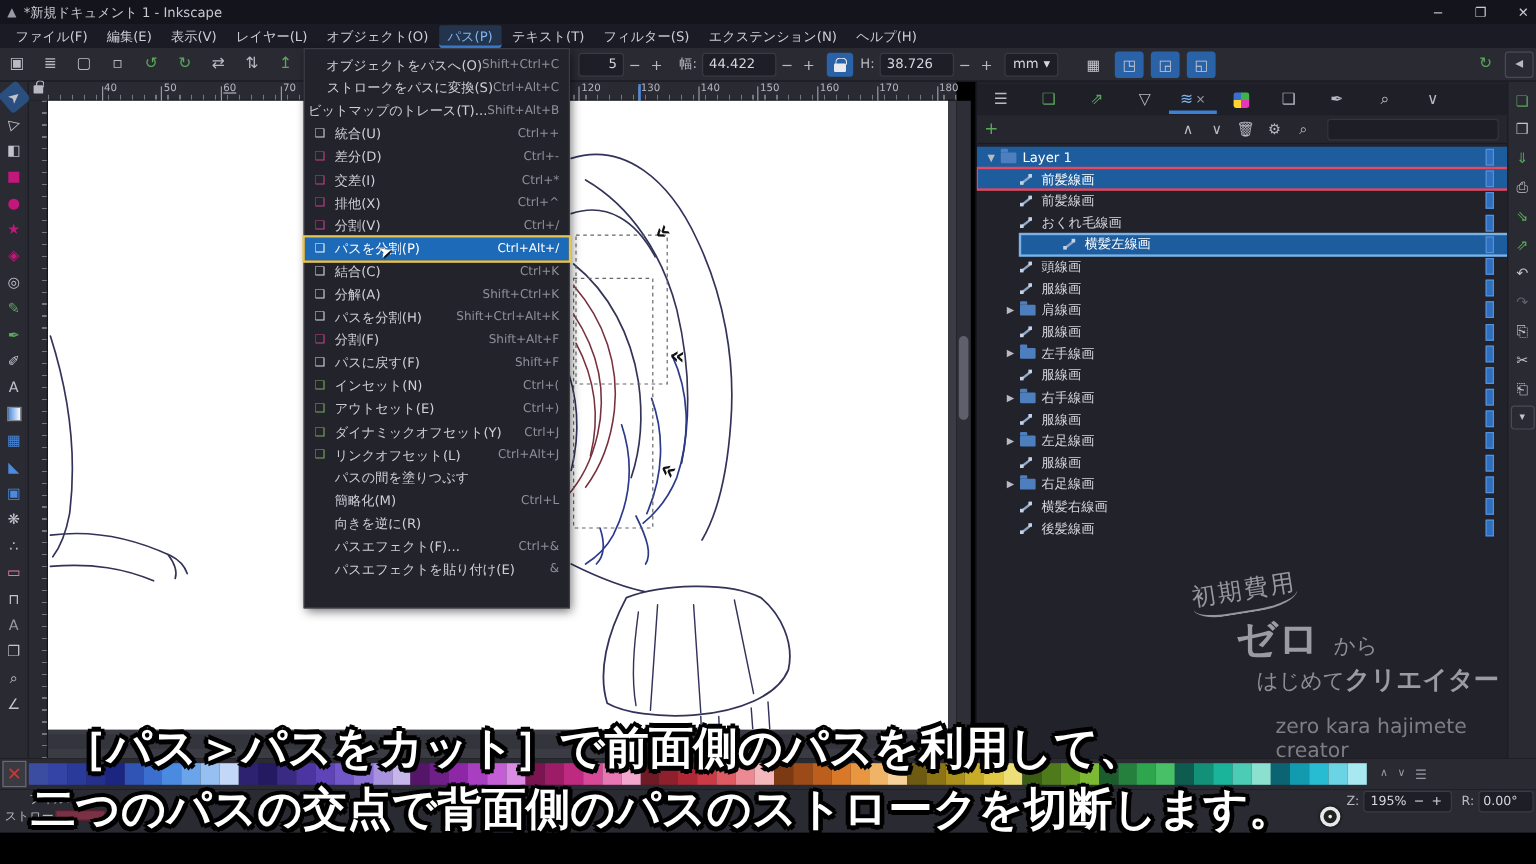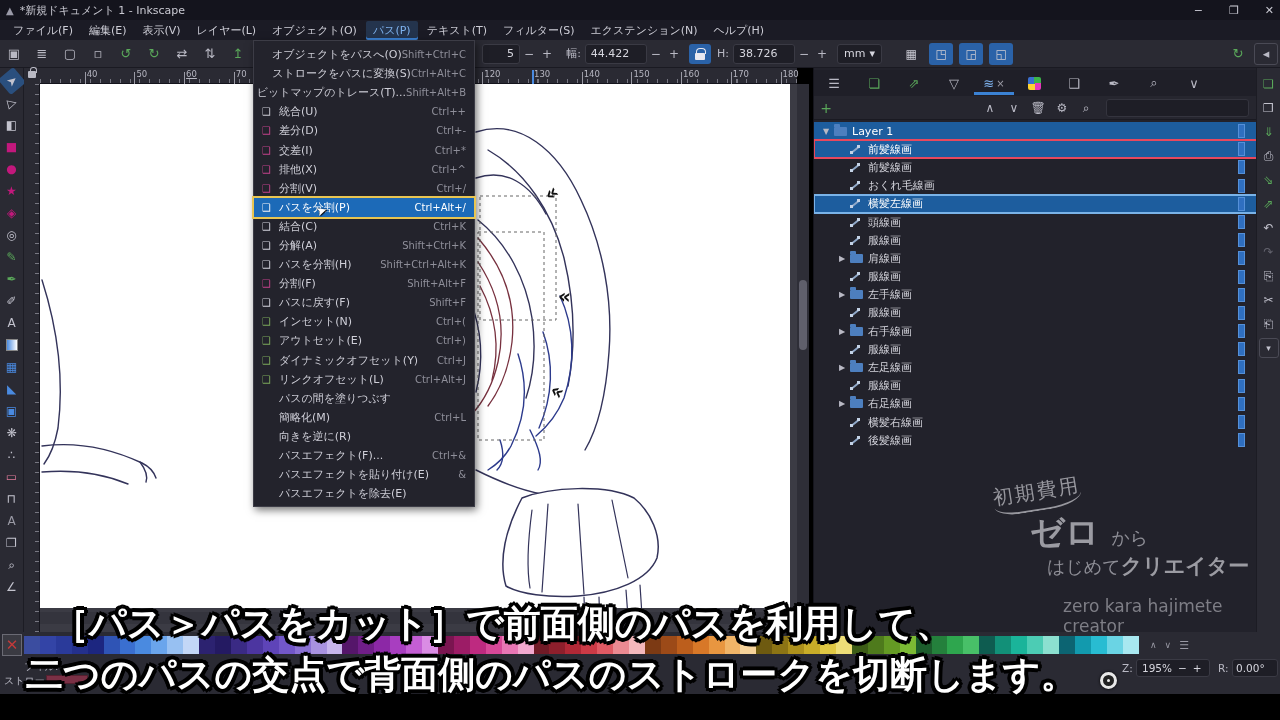--- a/index.html
+++ b/index.html
@@ -430,25 +430,20 @@
     <div class="menurow">
       <span class="ic"></span>
       <span class="lbl">パスエフェクト(F)...</span>
       <span class="sc">Ctrl+&amp;</span>
     </div>
     <div class="menurow">
       <span class="ic"></span>
       <span class="lbl">パスエフェクトを貼り付け(E)</span>
       <span class="sc">&amp;</span>
     </div>
-    <div class="menurow">
-      <span class="ic"></span>
-      <span class="lbl">パスエフェクトを除去(E)</span>
-      <span class="sc"></span>
-    </div>
   </div>
 <div id="menucursor" class="abs">➤</div>
 
 <div id="dock" class="abs">
   <div id="docktabs">
       <span class="dtab">
         <span>☰</span>
       </span>
       <span class="dtab">
         <span style="color: rgb(90, 168, 90);">❏</span>
@@ -506,21 +501,21 @@
         <span class="pathic"></span>
         <span>前髪線画</span>
         <span class="blk"></span>
       </div>
       <div class="lrow" style="padding-left: 22px;">
         <span class="exp"></span>
         <span class="pathic"></span>
         <span>おくれ毛線画</span>
         <span class="blk"></span>
       </div>
-      <div class="lrow sel blue-ol" style="padding-left: 22px;">
+      <div class="lrow sel blue-ol" style="padding-left: 22px; margin-left: 36px;">
         <span class="exp"></span>
         <span class="pathic"></span>
         <span>横髪左線画</span>
         <span class="blk"></span>
       </div>
       <div class="lrow" style="padding-left: 22px;">
         <span class="exp"></span>
         <span class="pathic"></span>
         <span>頭線画</span>
         <span class="blk"></span>

